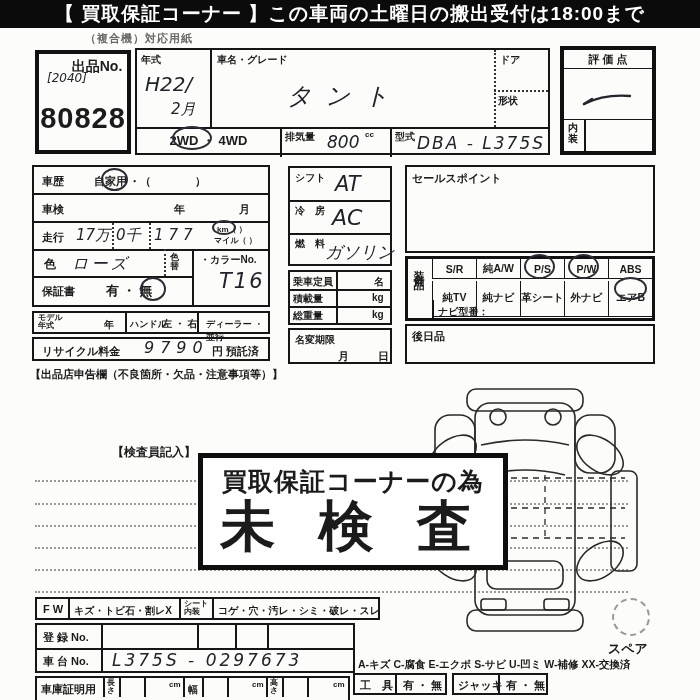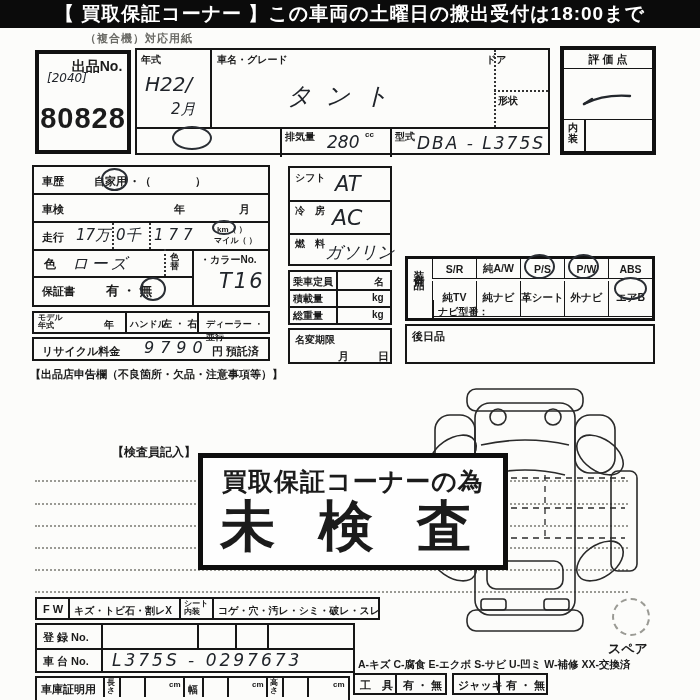--- a/index.html
+++ b/index.html
@@ -53,25 +53,26 @@
     <div class="abs vline" style="left:143px;top:77px;height:30px;"></div>
     <div class="abs vline" style="left:253px;top:77px;height:30px;"></div>
 
     <div class="abs lbl" style="left:4px;top:3px;">年式</div>
     <div class="abs hand" style="left:8px;top:22px;font-size:20px;">H22/</div>
     <div class="abs hand" style="left:34px;top:50px;font-size:15px;">2月</div>
 
     <div class="abs lbl" style="left:80px;top:3px;">車名・グレード</div>
     <div class="abs hand" style="left:150px;top:30px;font-size:24px;letter-spacing:14px;">タント</div>
 
-    <div class="abs lbl" style="left:349px;top:3px;">ドア</div>
+    <div class="abs lbl" style="left:363px;top:3px;">ドア</div>
     <div class="abs lbl" style="left:361px;top:44px;">形状</div>
 
+    <div class="abs" style="left:0;top:82px;width:143px;text-align:center;font-size:13px;font-weight:bold;">2WD ・ 4WD</div>
     <div class="abs lbl" style="left:148px;top:80px;">排気量</div>
-    <div class="abs hand" style="left:190px;top:82px;font-size:17px;">280</div>
+    <div class="abs hand" style="left:190px;top:82px;font-size:17px;">800</div>
     <div class="abs" style="left:228px;top:80px;font-size:8px;font-weight:bold;">cc</div>
     <div class="abs lbl" style="left:258px;top:80px;">型式</div>
     <div class="abs hand" style="left:280px;top:83px;font-size:17px;letter-spacing:2px;">DBA - L375S</div>
   </div>
 
   <div class="abs circle-mark" style="left:172px;top:126px;width:40px;height:24px;"></div>
 
   <div class="abs bx4" style="left:560px;top:46px;width:96px;height:109px;">
     <div class="abs" style="left:0;top:0;width:100%;height:19px;border-bottom:1.5px solid #161616;text-align:center;font-size:11px;font-weight:bold;line-height:19px;">評 価 点</div>
     <svg class="abs" style="left:0;top:22px;" width="88" height="48" viewBox="0 0 88 48">
@@ -162,20 +163,23 @@
     <div class="abs lbl" style="left:3px;top:37px;">総重量</div>
     <div class="abs lbl" style="left:82px;top:37px;">kg</div>
   </div>
 
   <div class="abs bx" style="left:288px;top:328px;width:104px;height:36px;">
     <div class="abs lbl" style="left:5px;top:3px;">名変期限</div>
     <div class="abs lbl11" style="left:48px;top:19px;">月</div>
     <div class="abs lbl11" style="left:88px;top:19px;">日</div>
   </div>
 
+  <div class="abs bx" style="left:405px;top:165px;width:250px;height:88px;">
+    <div class="abs lbl11" style="left:5px;top:4px;">セールスポイント</div>
+  </div>
 
   <div class="abs bx3" style="left:405px;top:256px;width:250px;height:65px;">
     <div class="abs vert" style="left:3px;top:2px;height:56px;font-size:11px;letter-spacing:5px;">装備品</div>
     <div class="abs cellgrid" style="left:24px;top:0;width:220px;height:20px;border-bottom:1.5px solid #161616;">
       <div class="eqcell">S/R</div>
       <div class="eqcell">純A/W</div>
       <div class="eqcell">P/S</div>
       <div class="eqcell">P/W</div>
       <div class="eqcell">ABS</div>
     </div>

